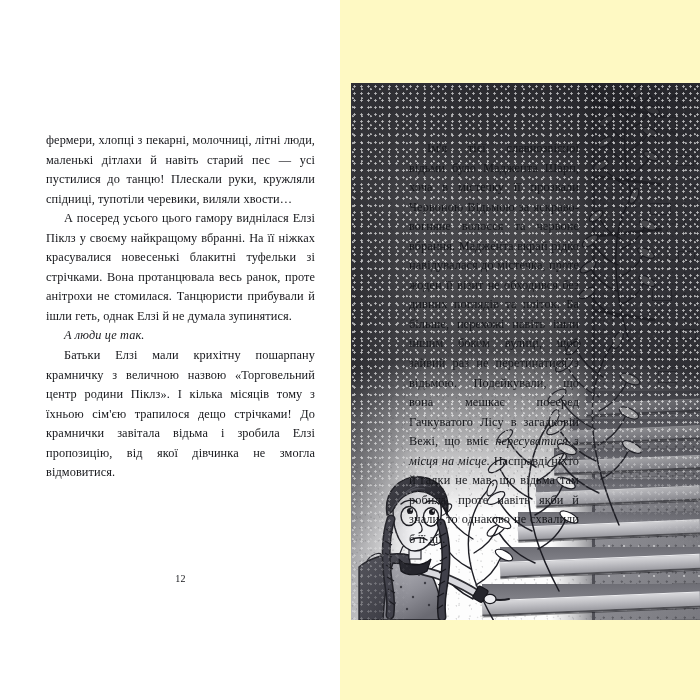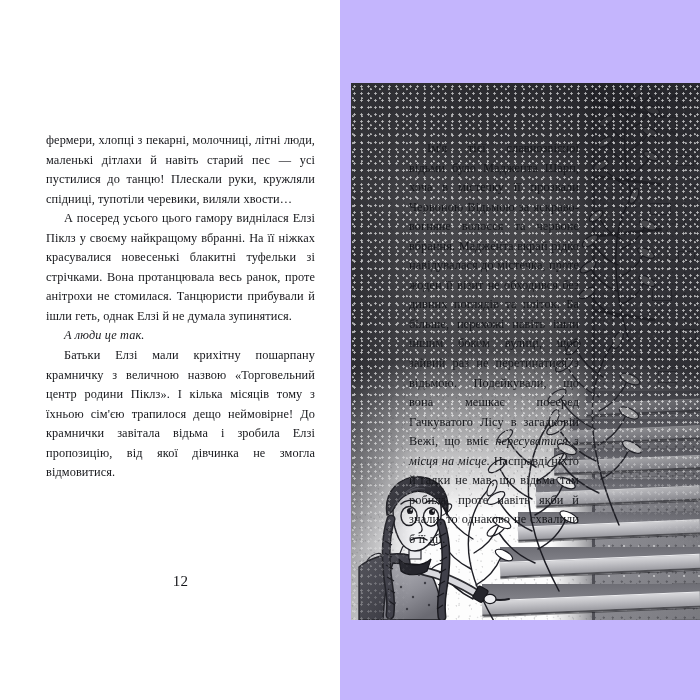--- a/index.html
+++ b/index.html
@@ -5,21 +5,21 @@
 <style>
   html, body {
     margin: 0;
     padding: 0;
     background: #ffffff;
   }
   #page {
     position: relative;
     width: 700px;
     height: 700px;
-    background: #c4b5fd;
+    background: #fef9c3;
     overflow: hidden;
     font-family: "Liberation Serif", "DejaVu Serif", serif;
   }
 
   
   .left-page {
     position: absolute;
     left: 0; top: 0;
     width: 340px;
     height: 700px;
@@ -41,21 +41,21 @@
   .left-text p { margin: 0; }
   .left-text p.indent { text-indent: 18px; font-family: Liberation Serif, serif; }
   .left-text i { font-style: italic; }
 
   .page-number-left {
     position: absolute;
     left: 46px;
     top: 573px;
     width: 269px;
     text-align: center;
-    font-size: 15px;
+    font-size: 10px;
     color: #15161a;
     letter-spacing: 0.3px;
   }
 
   
   .right-page {
     position: absolute;
     left: 351px;
     top: 83px;
     width: 349px;
@@ -212,21 +212,21 @@
 </head>
 <body>
 
 <div id="page">
 
   <div class="left-page">
     <div class="left-text">
       <p>фермери, хлопці з пекарні, молочниці, літні люди, маленькі дітлахи й навіть старий пес — усі пустилися до танцю! Плескали руки, кружляли спідниці, тупотіли черевики, виляли хвости…</p>
       <p class="indent">А посеред усього цього гамору виднілася Елзі Піклз у своєму найкращому вбранні. На її ніжках красувалися новесенькі блакитні туфельки зі стрічками. Вона протанцювала весь ранок, проте анітрохи не стомилася. Танцюристи прибували й ішли геть, однак Елзі й не думала зупинятися.</p>
       <p class="indent"><i>А люди це так.</i></p>
-      <p class="indent">Батьки Елзі мали крихітну пошарпану крамничку з величною назвою «Торговельний центр родини Піклз». І кілька місяців тому з їхньою сім'єю трапилося дещо неймовірне! До крамнички завітала відьма і зробила Елзі пропозицію, від якої дівчинка не змогла відмовитися.</p>
+      <p class="indent">Батьки Елзі мали крихітну пошарпану крамничку з величною назвою «Торговельний центр родини Піклз». І кілька місяців тому з їхньою сім'єю трапилося дещо стрічками! До крамнички завітала відьма і зробила Елзі пропозицію, від якої дівчинка не змогла відмовитися.</p>
     </div>
     <div class="page-number-left">12</div>
   </div>
 
   <div class="right-page">
 
     <div class="grain"></div>
 
     <div class="stone-wall">
       <div class="stone-wall-grain"></div>

